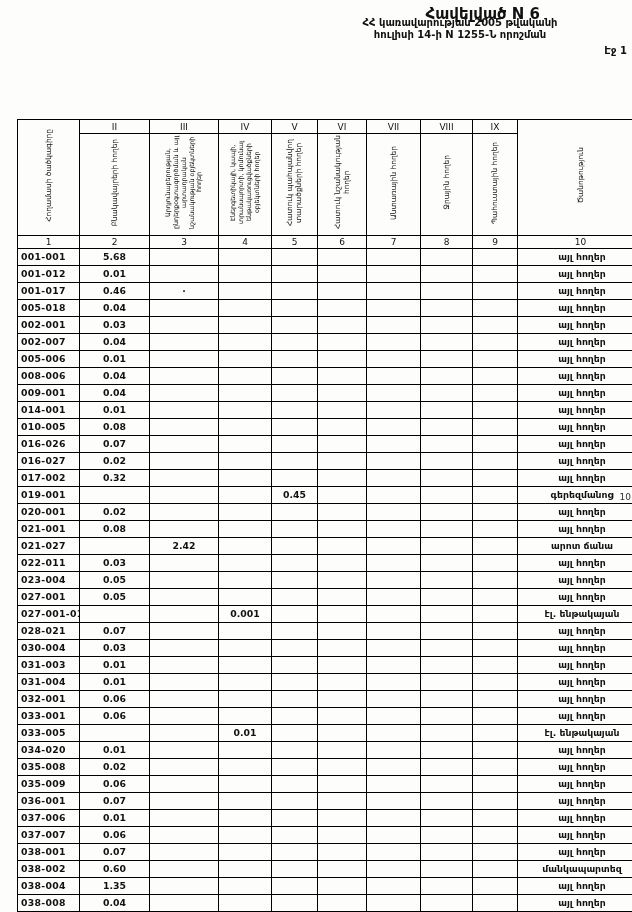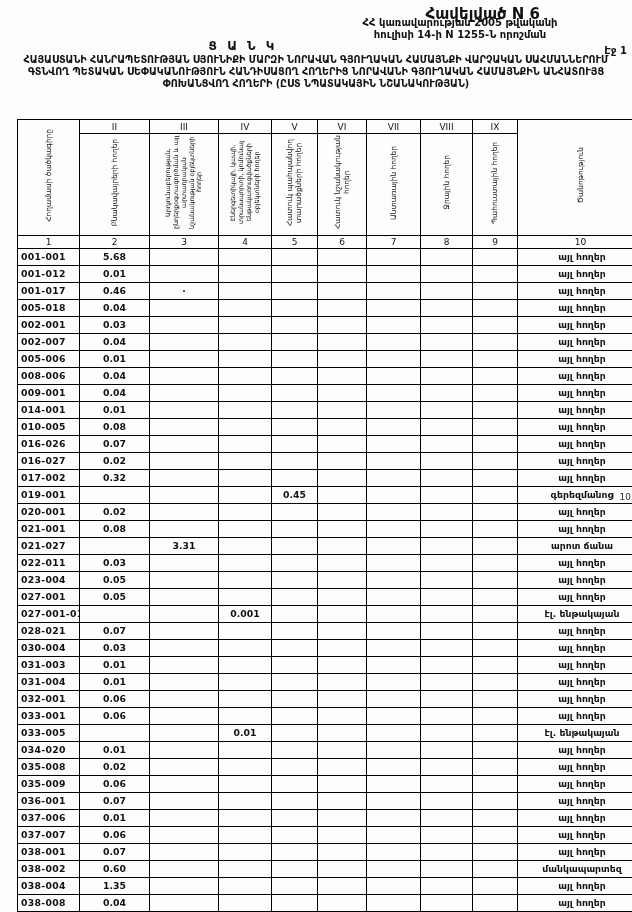--- a/index.html
+++ b/index.html
@@ -50,23 +50,21 @@
 <div class="sheet">
 
   <div class="annex">Հավելված N 6</div>
   <div class="pageno">Էջ 1</div>
 
   <div class="decree">
     <div>ՀՀ կառավարության 2005 թվականի</div>
     <div>հուլիսի 14-ի N 1255-Ն որոշման</div>
   </div>
 
-  <div class="list-title">Ց Ա Ն Կ</div>
-
-  <div class="subtitle">ՀԱՅԱՍՏԱՆԻ ՀԱՆՐԱՊԵՏՈՒԹՅԱՆ ՍՅՈՒՆԻՔԻ ՄԱՐԶԻ ՆՈՐԱՎԱՆ ԳՅՈՒՂԱԿԱՆ ՀԱՄԱՅՆՔԻ ՎԱՐՉԱԿԱՆ ՍԱՀՄԱՆՆԵՐՈՒՄ ԳՏՆՎՈՂ ՊԵՏԱԿԱՆ ՍԵՓԱԿԱՆՈՒԹՅՈՒՆ ՀԱՆԴԻՍԱՑՈՂ ՀՈՂԵՐԻՑ ՆՈՐԱՎԱՆԻ ԳՅՈՒՂԱԿԱՆ ՀԱՄԱՅՆՔԻՆ ԱՆՀԱՏՈՒՅՑ ՓՈԽԱՆՑՎՈՂ ՀՈՂԵՐԻ (ԸՍՏ ՆՊԱՏԱԿԱՅԻՆ ՆՇԱՆԱԿՈՒԹՅԱՆ)</div>
+
 
   <div class="margin-note">10</div>
 
   <table class="land">
     <colgroup>
       <col class="w1">
         <col class="w2">
         <col class="w3">
         <col class="w4">
         <col class="w5">
@@ -313,21 +311,21 @@
           <td class="val"></td>
           <td class="val"></td>
           <td class="val"></td>
           <td class="val"></td>
           <td class="val"></td>
           <td class="note">այլ հողեր</td>
         </tr>
         <tr>
           <td class="code">021-027</td>
           <td class="val"></td>
-          <td class="val">3.31</td>
+          <td class="val">2.42</td>
           <td class="val"></td>
           <td class="val"></td>
           <td class="val"></td>
           <td class="val"></td>
           <td class="val"></td>
           <td class="val"></td>
           <td class="note">արոտ ճանա</td>
         </tr>
         <tr>
           <td class="code">022-011</td>

